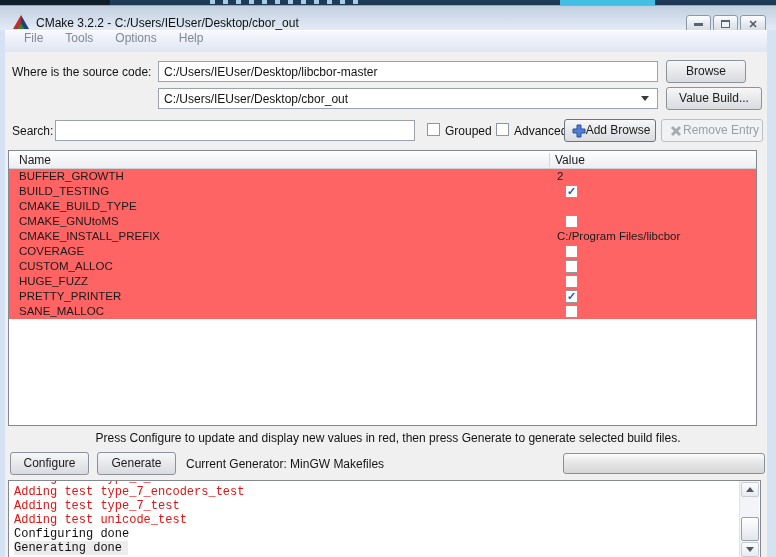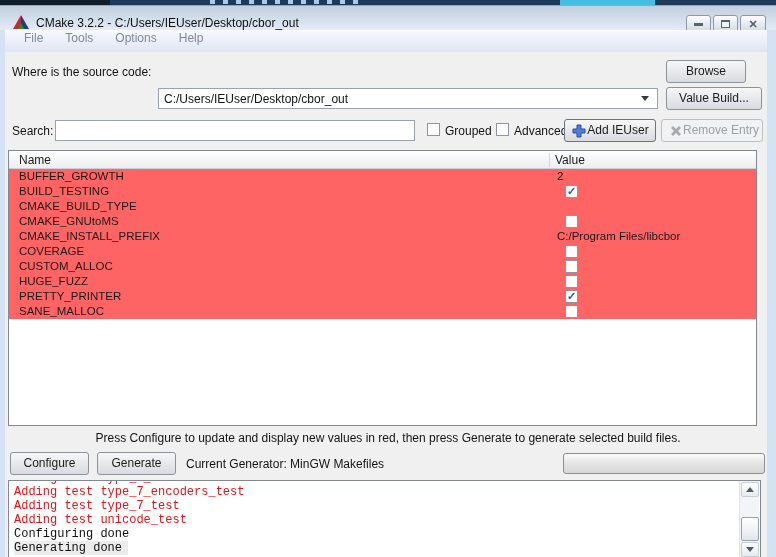--- a/index.html
+++ b/index.html
@@ -119,39 +119,40 @@
       <span class="menu-item">File</span>
       <span class="menu-item">Tools</span>
       <span class="menu-item">Options</span>
       <span class="menu-item">Help</span>
     </div>
 
   <div id="frame-left" class="abs frame"></div>
   <div id="frame-right" class="abs frame"></div>
 
   <span class="abs lbl" style="left:12px; top:65px;">Where is the source code:</span>
+  <div class="abs tfield" style="left:158px; top:61px; width:500px; height:21px;">C:/Users/IEUser/Desktop/libcbor-master</div>
   <div class="abs btn" style="left:666px; top:60px; width:80px; height:23px; line-height:21px;">Browse Source...</div>
 
   <div class="abs tfield" style="left:158px; top:88px; width:500px; height:21px;">
     <span>C:/Users/IEUser/Desktop/cbor_out</span>
     <div id="combo-arrow" class="abs" style="left:482px; top:7px;"></div>
   </div>
   <div class="abs btn" style="left:666px; top:87px; width:96px; height:23px; line-height:21px;">Value Build...</div>
 
   <span class="abs lbl" style="left:12px; top:124px;">Search:</span>
   <div class="abs tfield" style="left:55px; top:120px; width:360px; height:21px;"></div>
   <div class="abs checkbox" style="left:427px; top:123px;"></div>
   <span class="abs lbl" style="left:445px; top:124px;">Grouped</span>
   <div class="abs checkbox" style="left:496px; top:123px;"></div>
   <span class="abs lbl" style="left:514px; top:124px;">Advanced</span>
   <div class="abs btn" style="left:564px; top:119px; width:92px; height:23px; border-color:#6b7380;">
     <svg style="position:absolute; left:7px; top:4px;" width="14" height="14" viewBox="0 0 14 14">
       <path d="M5 1 h4 v4 h4 v4 h-4 v4 h-4 v-4 h-4 v-4 h4 z" fill="#4f7fd6" stroke="#2c4f9e" stroke-width="1"></path>
     </svg>
-    <span style="margin-left:16px; line-height:21px;">Add IEUser</span>
+    <span style="margin-left:16px; line-height:21px;">Add Browse</span>
   </div>
   <div class="abs btn disabled" style="left:661px; top:119px; width:102px; height:23px;">
     <svg style="position:absolute; left:8px; top:5px;" width="12" height="12" viewBox="0 0 12 12">
       <path d="M1 3 L3 1 L6 4 L9 1 L11 3 L8 6 L11 9 L9 11 L6 8 L3 11 L1 9 L4 6 Z" fill="#a8aaad"></path>
     </svg>
     <span style="margin-left:18px; line-height:21px;">Remove Entry</span>
   </div>
 
   <div id="grid" class="abs">
     <div id="grid-header">

